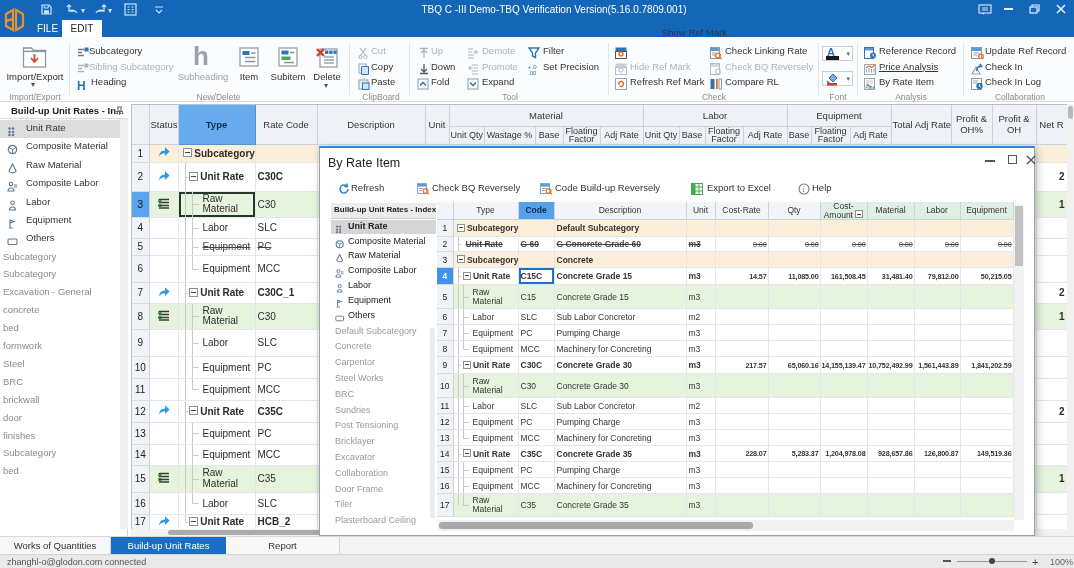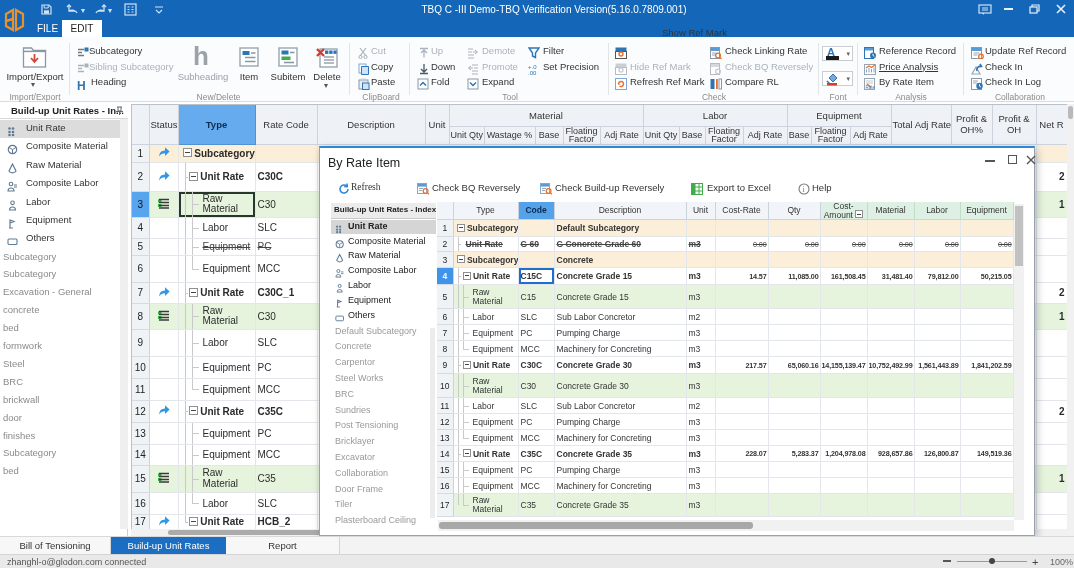--- a/index.html
+++ b/index.html
@@ -861,37 +861,37 @@
 <div class="abs" id="dlg">
 <div class="abs" style="left:8px;top:8px;font-size:12.5px;color:#222;">By Rate Item</div>
 <div class="abs" style="left:665px;top:12px;width:10px;height:2px;background:#555;"></div>
 <div class="abs" style="left:688px;top:7px;width:9px;height:9px;border:1.4px solid #555;"></div>
 <svg class="abs" style="left:706px;top:7px" width="10" height="10" viewBox="0 0 10 10">
       <path d="M1 1 L9 9 M9 1 L1 9" stroke="#555" stroke-width="1.4"></path>
     </svg>
 <div class="ic" style="left:18px;top:33px;"><svg width="12" height="12" viewBox="0 0 12 12">
         <path d="M10 6 a4 4 0 1 1 -1.2 -2.8 M9 0.5 L9.3 3.6 L6.2 3.4" fill="none" stroke="#2e86d5" stroke-width="1.5"></path>
       </svg></div>
-<div class="abs" style="left:31px;top:34px;font-size:9.5px;color:#333;white-space:nowrap;font-family:Liberation Serif, serif;">Refresh</div>
+<div class="abs" style="left:31px;top:34px;font-size:9.5px;color:#333;white-space:nowrap;">Refresh</div>
 <div class="ic" style="left:97px;top:33px;"><svg width="13" height="12" viewBox="0 0 13 12">
         <rect x="0.5" y="0.5" width="9" height="10" fill="#fff" stroke="#7da7d9"></rect>
         <rect x="1" y="1" width="8" height="2.6" fill="#5b9bd5"></rect>
         <path d="M2 5.5 h4 M2 7.5 h3" stroke="#9aa5af"></path>
         <circle cx="8.6" cy="8" r="2.4" fill="none" stroke="#e8702a" stroke-width="1.2"></circle>
         <path d="M10.3 9.7 L12 11.4" stroke="#e8702a" stroke-width="1.2"></path>
       </svg></div>
 <div class="abs" style="left:112px;top:34px;font-size:9.5px;color:#333;white-space:nowrap;">Check BQ Reversely</div>
 <div class="ic" style="left:220px;top:33px;"><svg width="13" height="12" viewBox="0 0 13 12">
         <rect x="0.5" y="0.5" width="9" height="10" fill="#fff" stroke="#7da7d9"></rect>
         <rect x="1" y="1" width="8" height="2.6" fill="#5b9bd5"></rect>
         <path d="M2 5.5 h4 M2 7.5 h3" stroke="#9aa5af"></path>
         <circle cx="8.6" cy="8" r="2.4" fill="none" stroke="#e8702a" stroke-width="1.2"></circle>
         <path d="M10.3 9.7 L12 11.4" stroke="#e8702a" stroke-width="1.2"></path>
       </svg></div>
-<div class="abs" style="left:235px;top:34px;font-size:9.5px;color:#333;white-space:nowrap;">Check Build-up Reversely</div>
+<div class="abs" style="left:235px;top:34px;font-size:9.5px;color:#333;white-space:nowrap;">Code Build-up Reversely</div>
 <div class="ic" style="left:371px;top:33px;"><svg width="12" height="12" viewBox="0 0 12 12">
         <rect x="0.5" y="0.5" width="11" height="11" fill="#fff" stroke="#3fae49"></rect>
         <path d="M0.5 4 h11 M0.5 8 h11 M4 0.5 v11 M8 0.5 v11" stroke="#3fae49"></path>
         <rect x="0.5" y="0.5" width="3.5" height="11" fill="#3fae49"></rect>
       </svg></div>
 <div class="abs" style="left:387px;top:34px;font-size:9.5px;color:#333;white-space:nowrap;">Export to Excel</div>
 <div class="ic" style="left:478px;top:33px;"><svg width="12" height="12" viewBox="0 0 12 12">
         <circle cx="6" cy="6" r="5" fill="none" stroke="#777" stroke-width="1.1"></circle>
         <text x="4.6" y="8.6" font-size="8" fill="#777" font-family="Liberation Serif">i</text>
       </svg></div>
@@ -1204,21 +1204,21 @@
 </tbody>
     </table>
 <div class="abs" style="left:694px;top:56px;width:10px;height:316px;background:#f1f1f1;">
       <div style="position:absolute;left:1px;top:2px;width:8px;height:60px;background:#c1c1c1;"></div>
     </div>
 <div class="abs" style="left:118px;top:372px;width:576px;height:11px;background:#f1f1f1;">
       <div style="position:absolute;left:1px;top:2px;width:314px;height:7px;background:#a8a8a8;border-radius:3px;"></div>
     </div>
 </div>
 <div class="abs" style="left:0;top:536px;width:1074px;height:18px;background:#f3f3f3;border-top:1px solid #d9d9d9;"></div>
-<div class="abs" style="left:0;top:536.5px;width:111px;height:17px;background:#f7f7f7;border-right:1px solid #d5d5d5;font-size:9.5px;color:#333;text-align:center;line-height:17px;">Bill of Tensioning</div>
+<div class="abs" style="left:0;top:536.5px;width:111px;height:17px;background:#f7f7f7;border-right:1px solid #d5d5d5;font-size:9.5px;color:#333;text-align:center;line-height:17px;">Works of Quantities</div>
 <div class="abs" style="left:111px;top:536.5px;width:115px;height:17px;background:#1b6ec2;font-size:9.5px;color:#fff;text-align:center;line-height:17px;">Build-up Unit Rates</div>
 <div class="abs" style="left:226px;top:536.5px;width:114px;height:17px;background:#f7f7f7;border-right:1px solid #d5d5d5;font-size:9.5px;color:#333;text-align:center;line-height:17px;">Report</div>
 <div class="abs" style="left:0;top:554px;width:1074px;height:14px;background:#e9e9ea;border-top:1px solid #d4d4d4;"></div>
 <div class="abs" style="left:7px;top:557px;font-size:9px;color:#555;">zhanghl-o@glodon.com connected</div>
 <div class="abs" style="left:943px;top:559.5px;width:8px;height:2px;background:#555;"></div>
 <div class="abs" style="left:957px;top:560.5px;width:70px;height:1px;background:#999;"></div>
 <div class="abs" style="left:989px;top:558px;width:6px;height:6px;border-radius:3px;background:#444;"></div>
 <div class="abs" style="left:1032px;top:556px;font-size:11px;color:#444;">+</div>
 <div class="abs" style="left:1050px;top:557px;font-size:9px;color:#666;">100%</div>
 </body></html>

